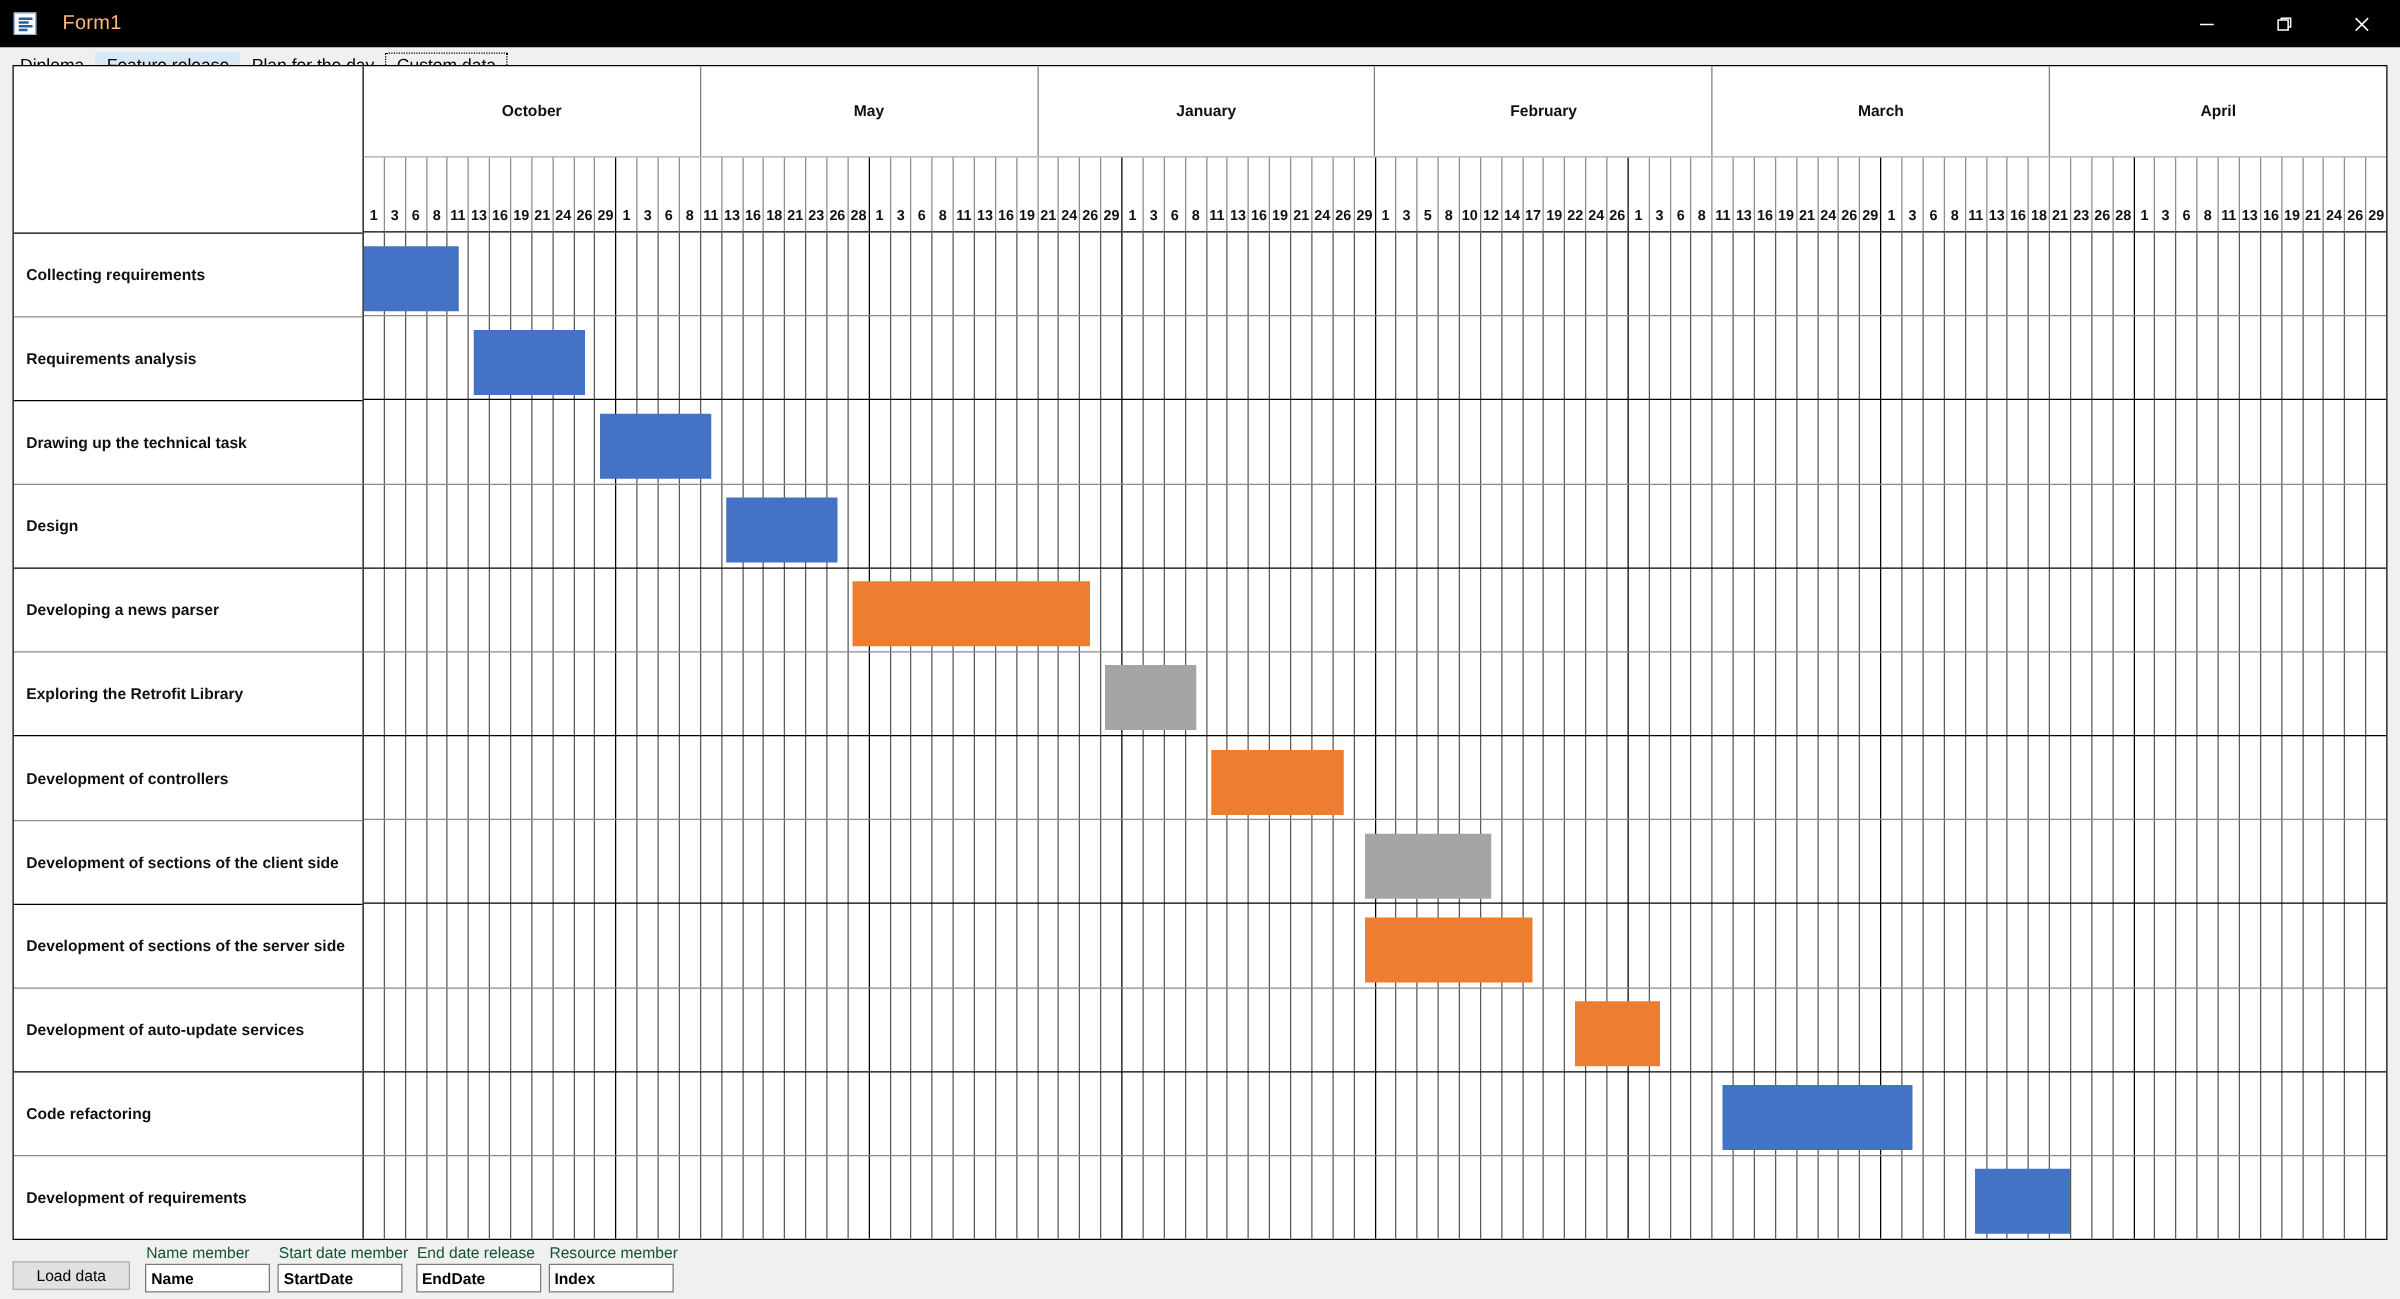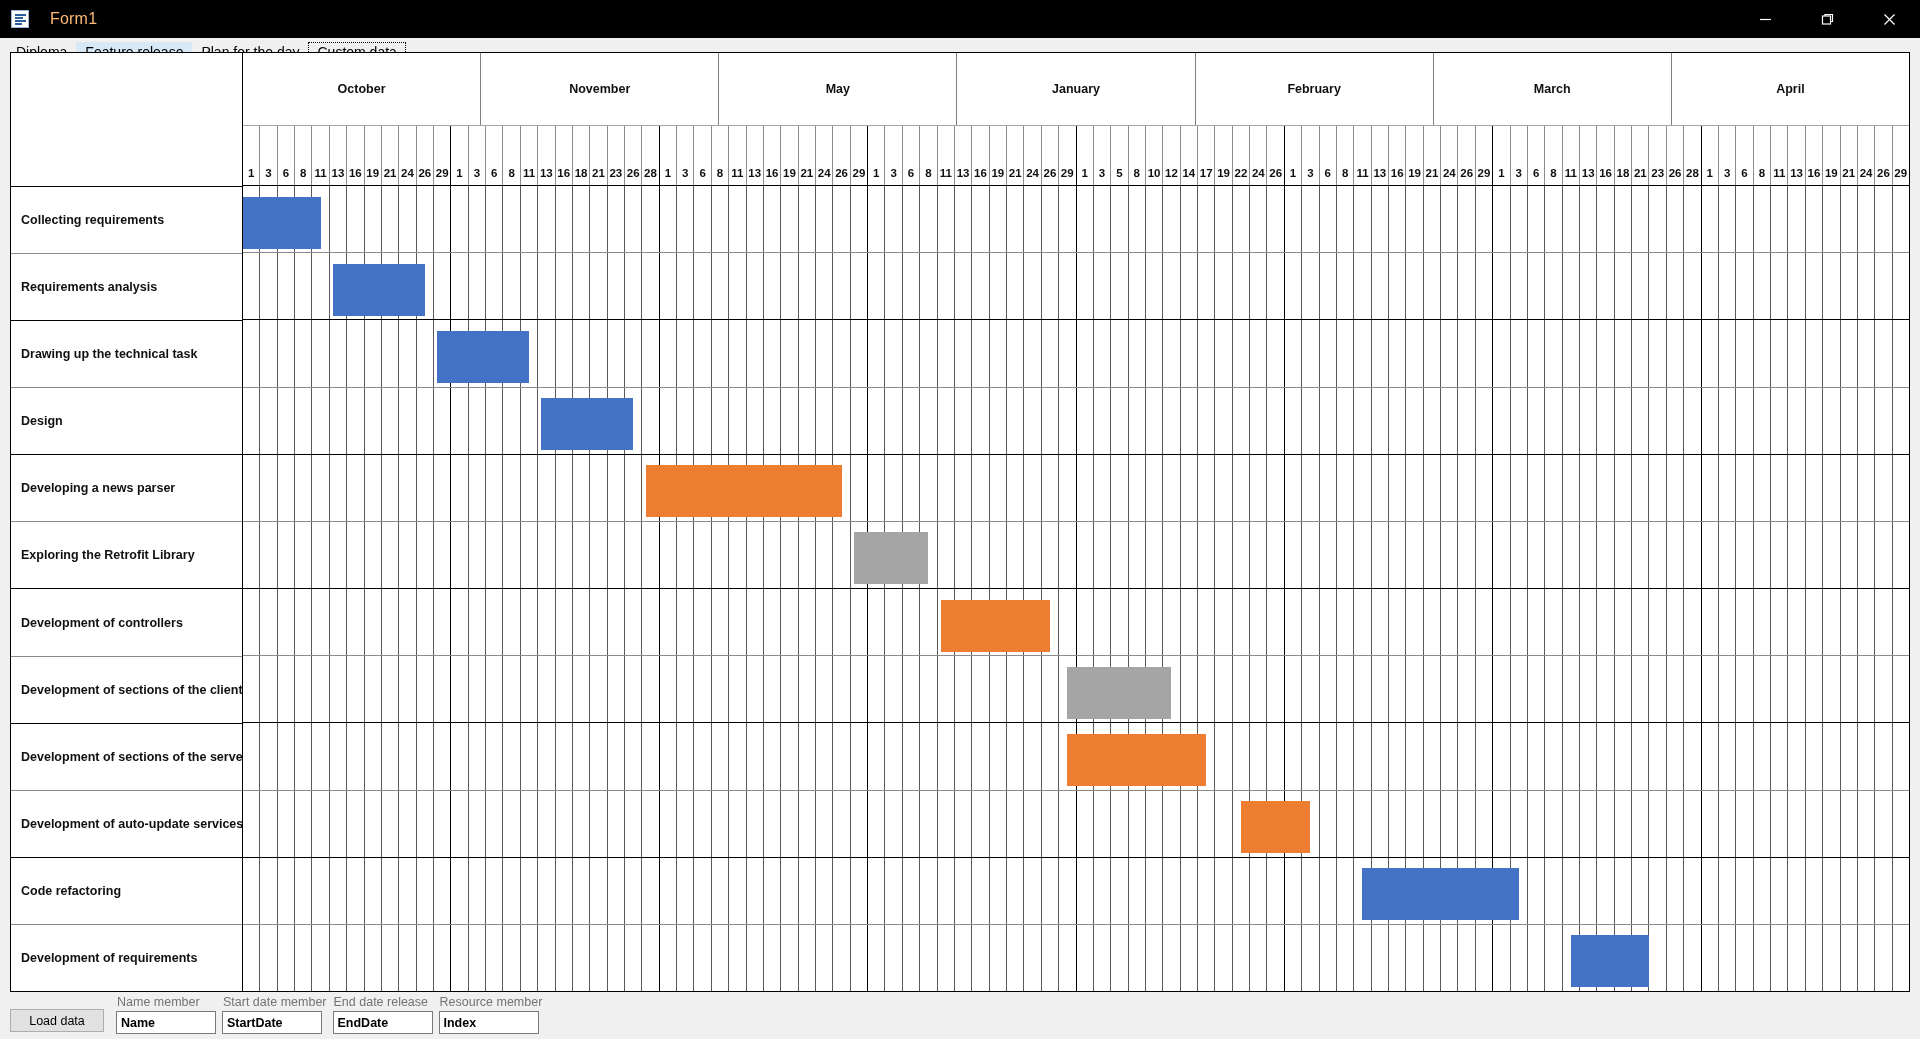--- a/index.html
+++ b/index.html
@@ -89,21 +89,21 @@
     left: 10px; top: 52px;
     width: 1900px; height: 940px;
     background: #ffffff;
     border: 1px solid #000000;
     display: flex;
     overflow: hidden;
   }
 
   
   .task-col {
-    width: 232px;
+    width: 280px;
     flex: none;
     border-right: 1px solid #000000;
     display: flex;
     flex-direction: column;
   }
   .task-col-header {
     height: 134px;
     flex: none;
     border-bottom: 1px solid #000000;
   }
@@ -232,21 +232,21 @@
     margin-right: 12px;
     margin-bottom: 2px;
   }
   .field-group {
     display: flex;
     flex-direction: column;
     margin-right: 6px;
   }
   .field-label {
     font-size: 12.5px;
-    color: #737373;
+    color: #14532d;
     margin-bottom: 2px;
     padding-left: 1px;
     white-space: nowrap;
   }
   .field-input {
     width: 100px; height: 23px;
     background: #ffffff;
     border: 1px solid #7a7a7a;
     font-size: 12.5px;
     color: #000000;
@@ -312,21 +312,20 @@
         <div class="task-name">Development of sections of the server side</div>
         <div class="task-name thick">Development of auto-update services</div>
         <div class="task-name">Code refactoring</div>
         <div class="task-name last">Development of requirements</div>
       </div>
   </div>
 
   <div class="chart-col">
     <div class="months-row" id="monthsRow">
         <div class="month-cell">October</div>
-        <div class="month-cell">November</div>
         <div class="month-cell">May</div>
         <div class="month-cell">January</div>
         <div class="month-cell">February</div>
         <div class="month-cell">March</div>
         <div class="month-cell">April</div>
       </div>
     <div class="days-row" id="daysRow">
         <div class="day-month-group">
           <div class="day-cell">1</div>
           <div class="day-cell">3</div>

